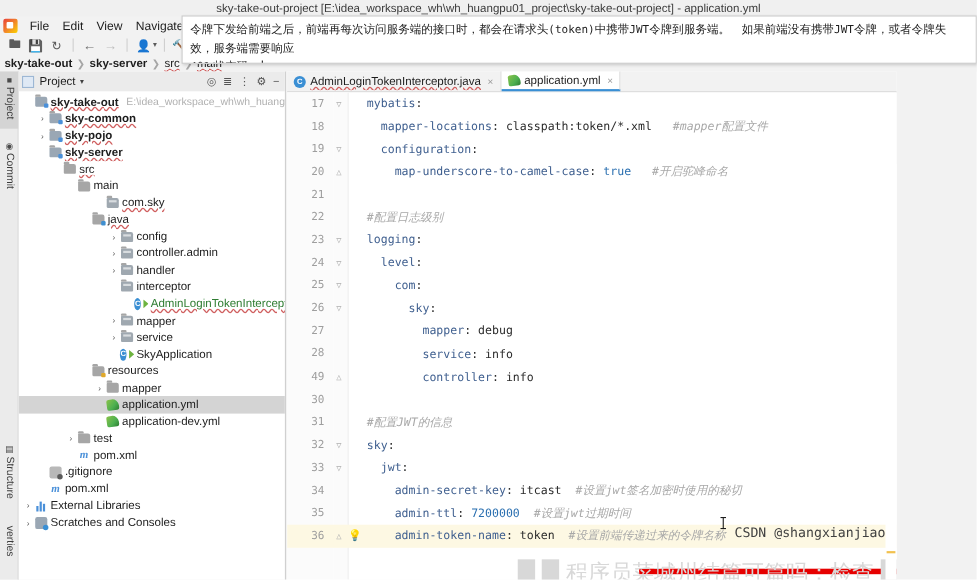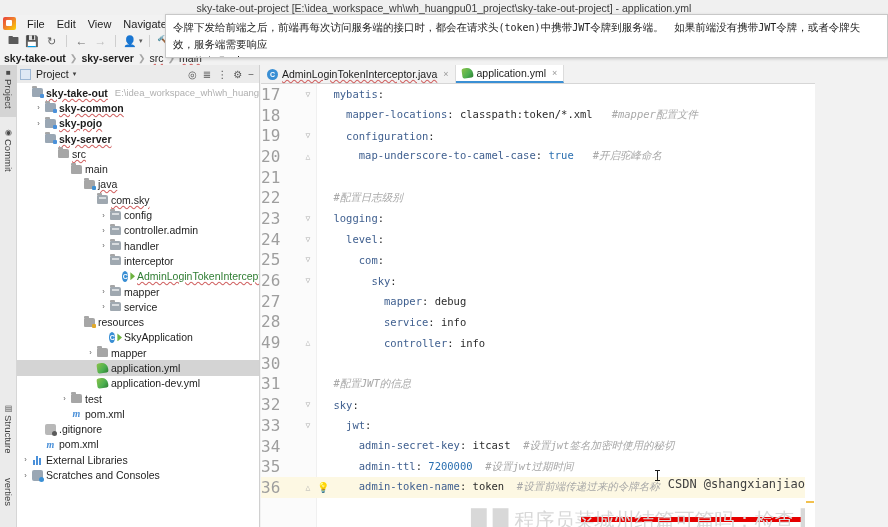--- a/index.html
+++ b/index.html
@@ -183,21 +183,21 @@
     background: #fbfbfb;
   }
   .foldcol {
     position: absolute; left: 42px; top: 0; width: 14px; height: 100%;
     background: #fbfbfb; border-right: 1px solid #f0f0f0;
   }
   .codelines { position: absolute; left: 0; top: 0; width: 100%; }
   .cline { position: relative; height: 20.7px; display: flex; align-items: center; }
   .cline.hl { background: #fdf8e3; }
   .lnum {
-    width: 38px; text-align: left; color: #9e9e9e; font-size: 16px;
+    width: 38px; text-align: right; color: #9e9e9e; font-size: 10px;
     flex: none; padding-right: 4px;
   }
   .fold { width: 18px; flex: none; text-align: center; color: #b0b0b0; font-size: 8px; }
   .bulb { color: #f2c14e; font-size: 10px; }
   .ctext { white-space: pre; color: #2b2b2b; padding-left: 4px; }
   .k { color: #3f5f8f; }
   .v { color: #2b2b2b; }
   .num { color: #2a6fb0; }
   .bool { color: #2a6fb0; }
   .cm { color: #a8a8a8; font-style: italic; }
@@ -365,33 +365,33 @@
           </span>
           <span class="tlabel wavy">src</span>
         </div>
         <div class="trow" style="padding-left: 42px;">
           <span class="tarrow">ⱟ</span>
           <span class="ticon">
             <span class="ic-folder"></span>
           </span>
           <span class="tlabel">main</span>
         </div>
+        <div class="trow" style="padding-left: 68px;">
+          <span class="tarrow">ⱟ</span>
+          <span class="ticon">
+            <span class="ic-folder pkg"></span>
+          </span>
+          <span class="tlabel wavy">com.sky</span>
+        </div>
         <div class="trow" style="padding-left: 55px;">
           <span class="tarrow">ⱟ</span>
           <span class="ticon">
             <span class="ic-folder src"></span>
           </span>
           <span class="tlabel wavy">java</span>
-        </div>
-        <div class="trow" style="padding-left: 68px;">
-          <span class="tarrow">ⱟ</span>
-          <span class="ticon">
-            <span class="ic-folder pkg"></span>
-          </span>
-          <span class="tlabel wavy">com.sky</span>
         </div>
         <div class="trow" style="padding-left: 81px;">
           <span class="tarrow">›</span>
           <span class="ticon">
             <span class="ic-folder pkg"></span>
           </span>
           <span class="tlabel">config</span>
         </div>
         <div class="trow" style="padding-left: 81px;">
           <span class="tarrow">›</span>
@@ -429,34 +429,34 @@
           </span>
           <span class="tlabel">mapper</span>
         </div>
         <div class="trow" style="padding-left: 81px;">
           <span class="tarrow">›</span>
           <span class="ticon">
             <span class="ic-folder pkg"></span>
           </span>
           <span class="tlabel">service</span>
         </div>
-        <div class="trow" style="padding-left: 55px;">
-          <span class="tarrow">ⱟ</span>
-          <span class="ticon">
-            <span class="ic-folder res"></span>
-          </span>
-          <span class="tlabel">resources</span>
-        </div>
         <div class="trow" style="padding-left: 81px;">
           <span class="tarrow empty"></span>
           <span class="ticon">
             <span class="ic-class">C</span>
             <span class="ic-run" style="margin-left:2px"></span>
           </span>
           <span class="tlabel">SkyApplication</span>
+        </div>
+        <div class="trow" style="padding-left: 55px;">
+          <span class="tarrow">ⱟ</span>
+          <span class="ticon">
+            <span class="ic-folder res"></span>
+          </span>
+          <span class="tlabel">resources</span>
         </div>
         <div class="trow" style="padding-left: 68px;">
           <span class="tarrow">›</span>
           <span class="ticon">
             <span class="ic-folder"></span>
           </span>
           <span class="tlabel">mapper</span>
         </div>
         <div class="trow sel" style="padding-left: 68px;">
           <span class="tarrow empty"></span>

